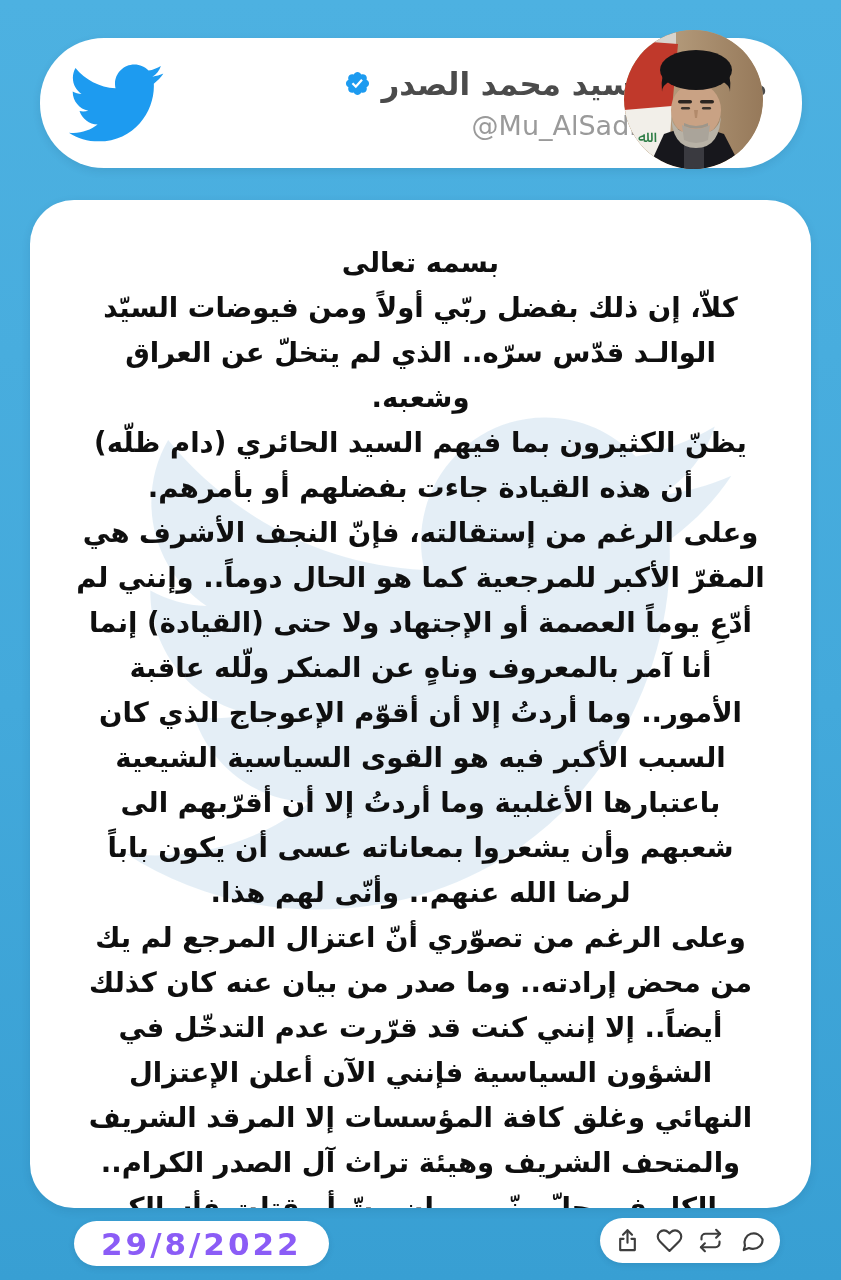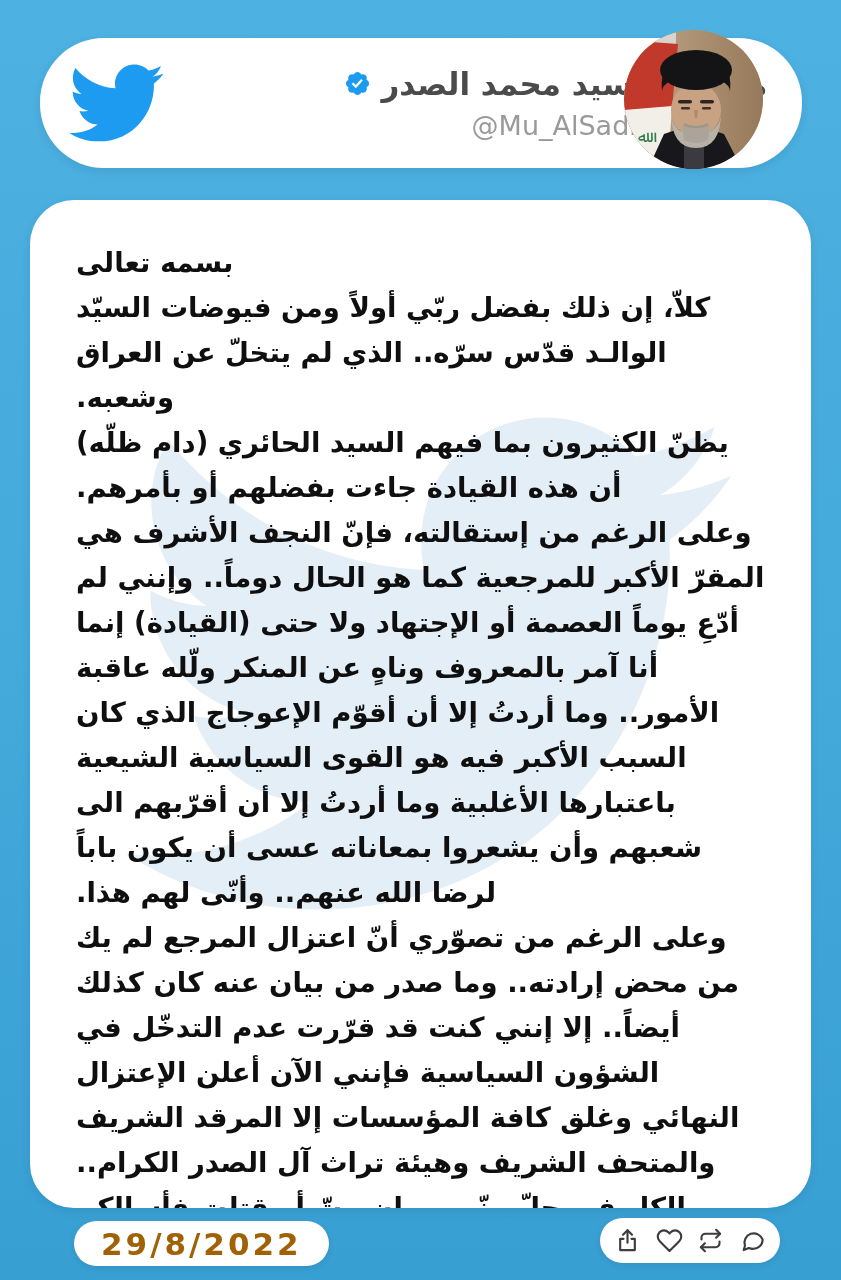--- a/index.html
+++ b/index.html
@@ -34,31 +34,31 @@
     box-shadow:0 3px 10px rgba(0,40,70,.10);
     overflow:hidden;
   }
   .watermark{
     position:absolute;left:50%;top:46%;transform:translate(-50%,-50%);
     width:640px;height:640px;opacity:.16;pointer-events:none;
   }
   .tweet-body{
     position:relative;z-index:2;
     padding:40px 46px 0 46px;
-    direction:rtl;text-align:left;
+    direction:rtl;text-align:center;
     color:#0f0f0f;font-weight:700;
     font-size:27.5px;line-height:45px;
   }
   .tweet-body p{margin:0;}
   
   .date-pill{
     position:absolute;left:74px;top:1221px;height:45px;
     background:#ffffff;border-radius:24px;
     display:flex;align-items:center;padding:0 27px;
-    font-size:31px;font-weight:700;color:#a16207;letter-spacing:3px;
+    font-size:31px;font-weight:700;color:#8b5cf6;letter-spacing:3px;
     box-shadow:0 2px 6px rgba(0,40,70,.12);
   }
   .actions-pill{
     position:absolute;right:61px;top:1218px;width:180px;height:45px;
     background:#ffffff;border-radius:24px;
     display:flex;align-items:center;justify-content:space-evenly;
     box-shadow:0 2px 6px rgba(0,40,70,.12);
   }
   .actions-pill svg{width:27px;height:27px;stroke:#3d3d3d;fill:none;stroke-width:1.9;stroke-linecap:round;stroke-linejoin:round;}
 </style>

